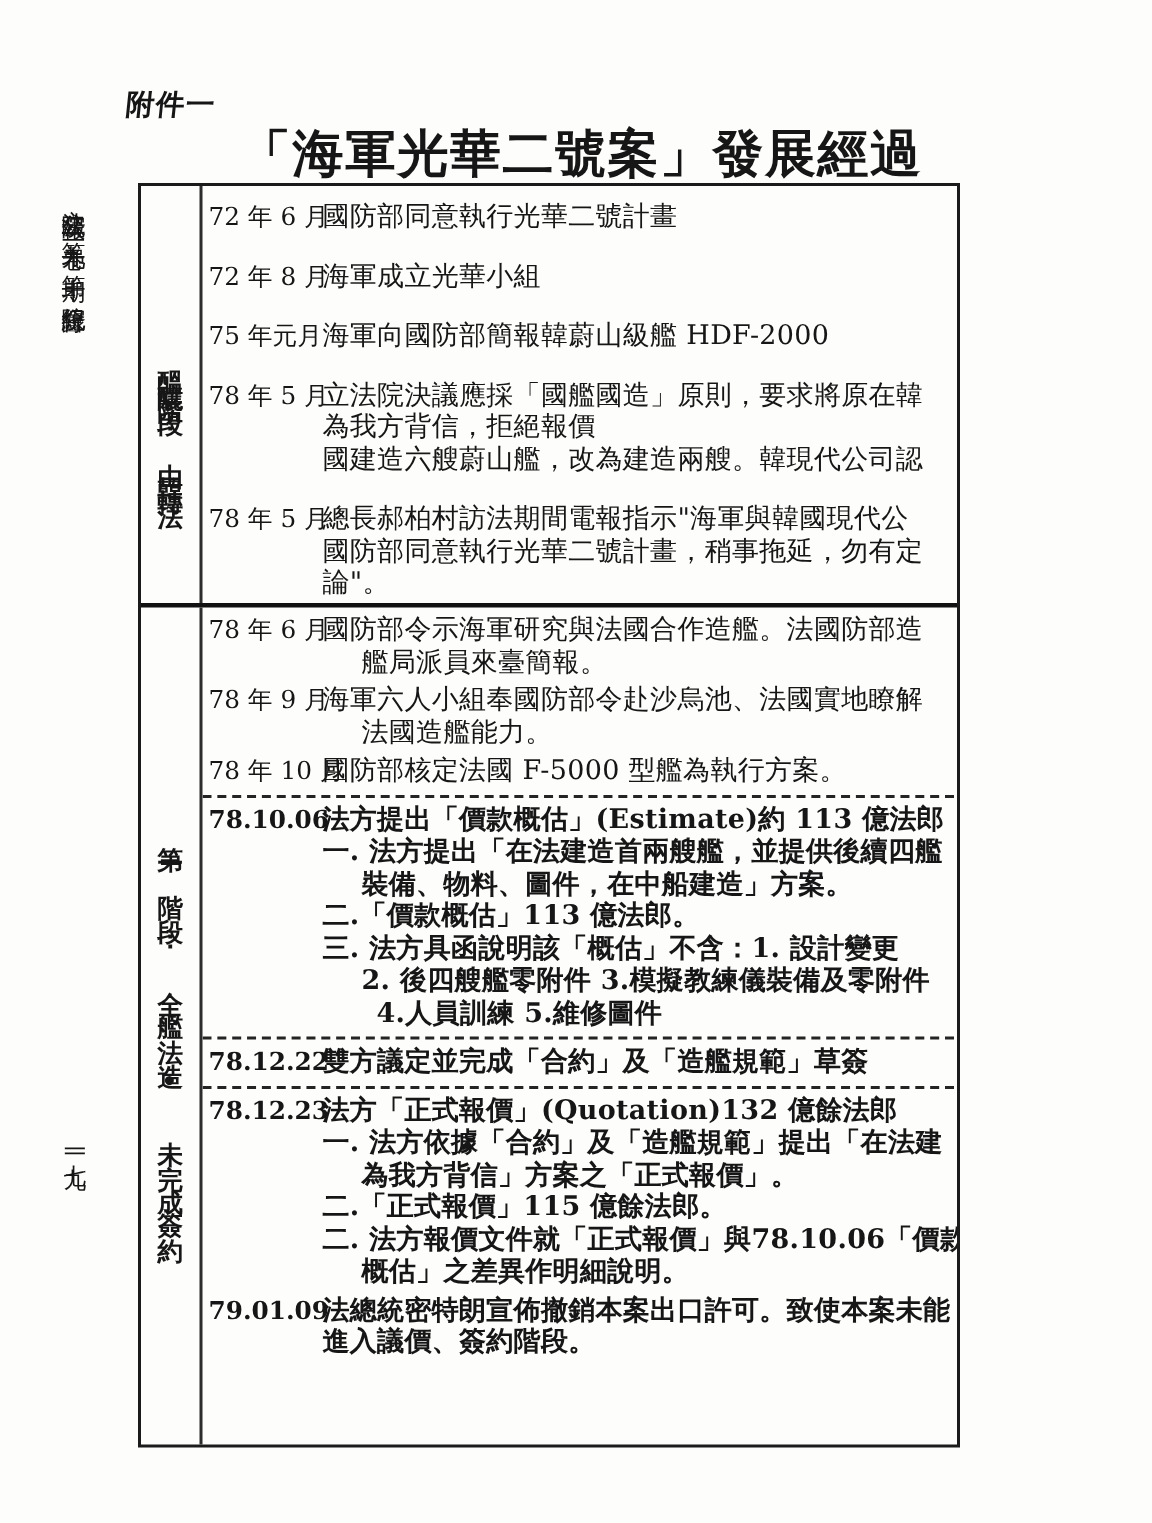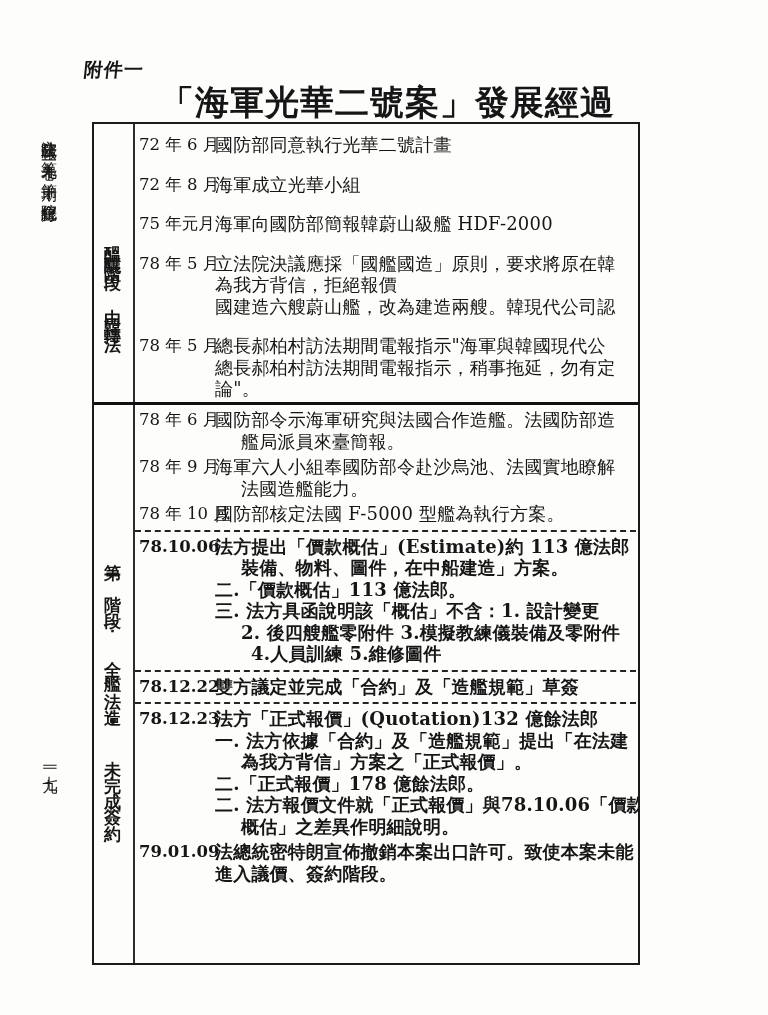--- a/index.html
+++ b/index.html
@@ -99,21 +99,21 @@
             <div class="line indent-0">立法院決議應採「國艦國造」原則，要求將原在韓</div>
             <div class="line indent-0">為我方背信，拒絕報價</div>
             <div class="line indent-0">國建造六艘蔚山艦，改為建造兩艘。韓現代公司認</div>
           </div>
   </div>
 
   <div class="row">
     <div class="date">78 年 5 月</div>
     <div class="content">
             <div class="line indent-0">總長郝柏村訪法期間電報指示"海軍與韓國現代公</div>
-            <div class="line indent-0">總長郝柏村訪法期間電報指示，稍事拖延，勿有定</div>
+            <div class="line indent-0">國防部同意執行光華二號計畫，稍事拖延，勿有定</div>
             <div class="line indent-0">論"。</div>
           </div>
   </div>
 </div>
   </section>
 
   <section class="stage stage-1">
     <div class="stage-label">第一階段：全艦法造•未完成簽約</div>
     <div class="stage-content">
   <div class="row">
@@ -138,20 +138,21 @@
             <div class="line indent-0">國防部核定法國 F-5000 型艦為執行方案。</div>
           </div>
   </div>
 
   <div class="dashed-sep"></div>
 
   <div class="row bold">
     <div class="date">78.10.06</div>
     <div class="content">
             <div class="line indent-0">法方提出「價款概估」(Estimate)約 113 億法郎</div>
+            <div class="line indent-0">一. 法方提出「在法建造首兩艘艦，並提供後續四艦</div>
             <div class="line indent-1">裝備、物料、圖件，在中船建造」方案。</div>
             <div class="line indent-0">二.「價款概估」113 億法郎。</div>
             <div class="line indent-0">三. 法方具函說明該「概估」不含：1. 設計變更</div>
             <div class="line indent-1">2. 後四艘艦零附件 3.模擬教練儀裝備及零附件</div>
             <div class="line indent-2">4.人員訓練 5.維修圖件</div>
           </div>
   </div>
 
   <div class="dashed-sep"></div>
 
@@ -163,21 +164,21 @@
   </div>
 
   <div class="dashed-sep"></div>
 
   <div class="row bold">
     <div class="date">78.12.23</div>
     <div class="content">
             <div class="line indent-0">法方「正式報價」(Quotation)132 億餘法郎</div>
             <div class="line indent-0">一. 法方依據「合約」及「造艦規範」提出「在法建</div>
             <div class="line indent-1">為我方背信」方案之「正式報價」。</div>
-            <div class="line indent-0">二.「正式報價」178 億餘法郎。</div>
+            <div class="line indent-0">二.「正式報價」115 億餘法郎。</div>
             <div class="line indent-0">二. 法方報價文件就「正式報價」與78.10.06「價款</div>
             <div class="line indent-1">概估」之差異作明細說明。</div>
           </div>
   </div>
 
   <div class="row bold">
     <div class="date">79.01.09</div>
     <div class="content">
             <div class="line indent-0">法總統密特朗宣佈撤銷本案出口許可。致使本案未能</div>
             <div class="line indent-0">進入議價、簽約階段。</div>

